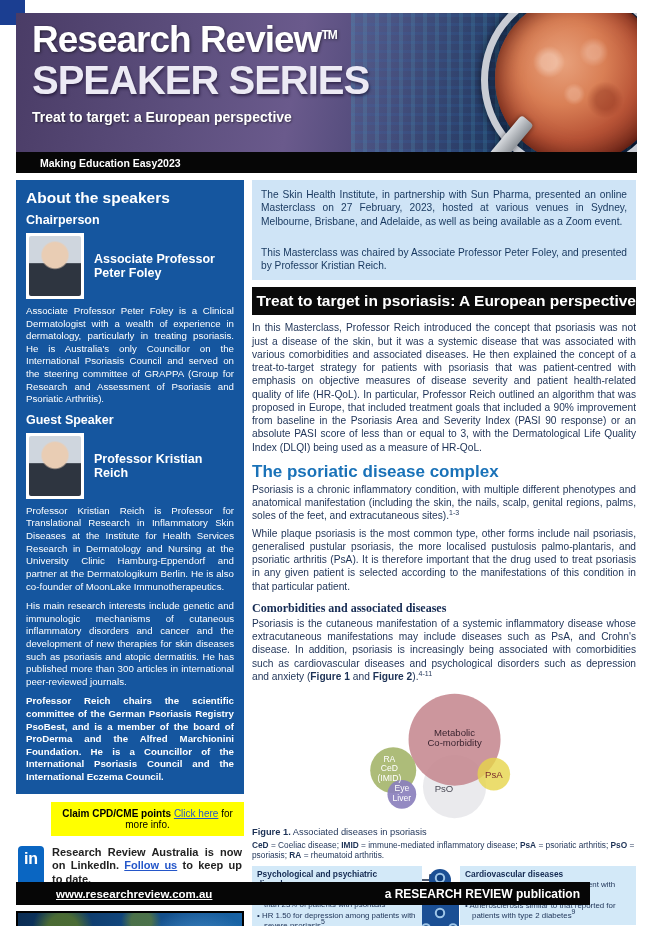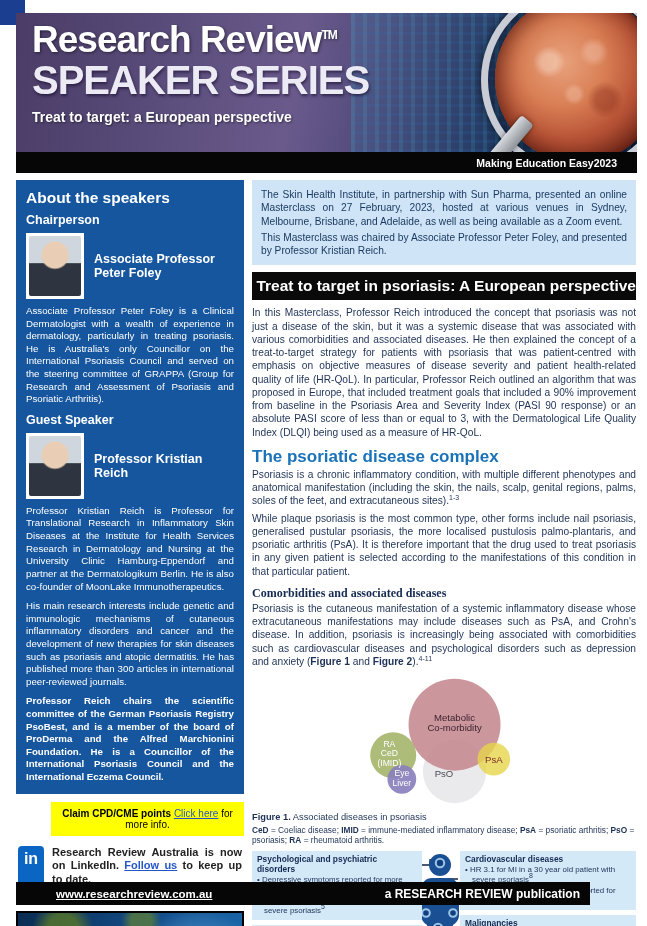--- a/index.html
+++ b/index.html
@@ -28,21 +28,21 @@
   .magnifier-ring{position:absolute;right:-34px;top:-28px;width:176px;height:176px;border-radius:50%;
     border:7px solid #c9ccd4;box-shadow:0 0 8px rgba(0,0,0,.6), inset 0 0 6px rgba(0,0,0,.5);}
   .magnifier-handle{position:absolute;right:118px;bottom:-14px;width:16px;height:52px;background:linear-gradient(90deg,#d7dade,#8d9298);
     transform:rotate(40deg);border-radius:4px;box-shadow:0 0 5px rgba(0,0,0,.5);}
   .banner-text{position:absolute;left:16px;top:8px;}
   .brand-title{color:#ffffff;font-size:37px;font-weight:bold;letter-spacing:-1px;line-height:1.05;text-shadow:1px 1px 3px rgba(0,0,0,.5);}
   .brand-tm{font-size:12px;vertical-align:super;}
   .brand-series{color:#eceaf4;font-size:40px;font-weight:bold;letter-spacing:-1px;line-height:1.0;text-shadow:1px 2px 3px rgba(20,10,40,.6);}
   .brand-subtitle{color:#ffffff;font-size:14px;font-weight:bold;margin-top:9px;text-shadow:1px 1px 2px rgba(0,0,0,.5);}
   .topbar{position:absolute;left:16px;top:152px;width:621px;height:21px;background:#060606;color:#ffffff;
-    display:flex;justify-content:flex-end;align-items:center;font-size:10.5px;font-weight:bold;}
+    display:flex;justify-content:flex-start;align-items:center;font-size:10.5px;font-weight:bold;}
   .topbar .l{padding-left:24px;} .topbar .r{padding-right:20px;}
 
   
   .sidebar-col{position:absolute;left:16px;top:180px;width:228px;}
   .speakers-box{background:#15569f;color:#ffffff;padding:9px 10px 10px 10px;}
   .about-title{font-size:15.5px;font-weight:bold;margin-bottom:4px;}
   .role-label{font-size:12.5px;font-weight:bold;margin:6px 0 6px 0;}
   .speaker-head{display:flex;align-items:center;gap:10px;margin-bottom:6px;}
   .photo{width:52px;height:60px;background:#ffffff;padding:3px;flex:0 0 auto;}
   .photo .ph{width:100%;height:100%;border-radius:2px;
@@ -65,21 +65,21 @@
       radial-gradient(circle at 20% 20%, rgba(90,120,40,.8) 0 8%, transparent 16%),
       radial-gradient(circle at 55% 10%, rgba(100,130,50,.7) 0 7%, transparent 14%),
       radial-gradient(circle at 80% 70%, rgba(70,140,200,.8) 0 18%, transparent 34%),
       linear-gradient(120deg,#0a2c52 0%,#14508c 55%,#1b6fb4 100%);}
   .contact-outline{position:absolute;left:10px;top:14px;font-size:24px;font-weight:bold;letter-spacing:2px;
     color:transparent;-webkit-text-stroke:1px #cdd5e2;}
 
   
   .main-col{position:absolute;left:252px;top:180px;width:384px;color:#1d3256;}
   .intro-box{background:#cfe4f6;padding:8px 9px;font-size:10.2px;line-height:1.3;text-align:justify;color:#17375e;}
-  .intro-box p{margin:0;} .intro-box p + p{margin-top:3px;}
+  .intro-box p{margin:0;} .intro-box p + p{margin-top:18px;}
   .black-banner{margin-top:7px;background:#0a0a0a;color:#fff;text-align:right;font-size:15.5px;font-weight:bold;
     padding:5px 0;}
   .body-p{font-size:10.2px;line-height:1.3;text-align:justify;margin:6px 0 0 0;}
   sup{font-size:7px;line-height:0;}
   .h-blue{color:#1a72b8;font-size:17px;font-weight:bold;margin:8px 0 1px 0;}
   .h-navy{color:#142a52;font-size:12px;font-weight:bold;margin:8px 0 0 0;font-family:Liberation Serif, serif;}
   .venn-wrap{text-align:center;margin-top:2px;}
   .fig-caption{font-size:9.3px;margin-top:0px;line-height:1.25;}
   .fig-caption .cap-line{color:#1d3256;}
   .abbr-line{font-size:8.3px;color:#1d3256;line-height:1.25;margin-top:1px;}

